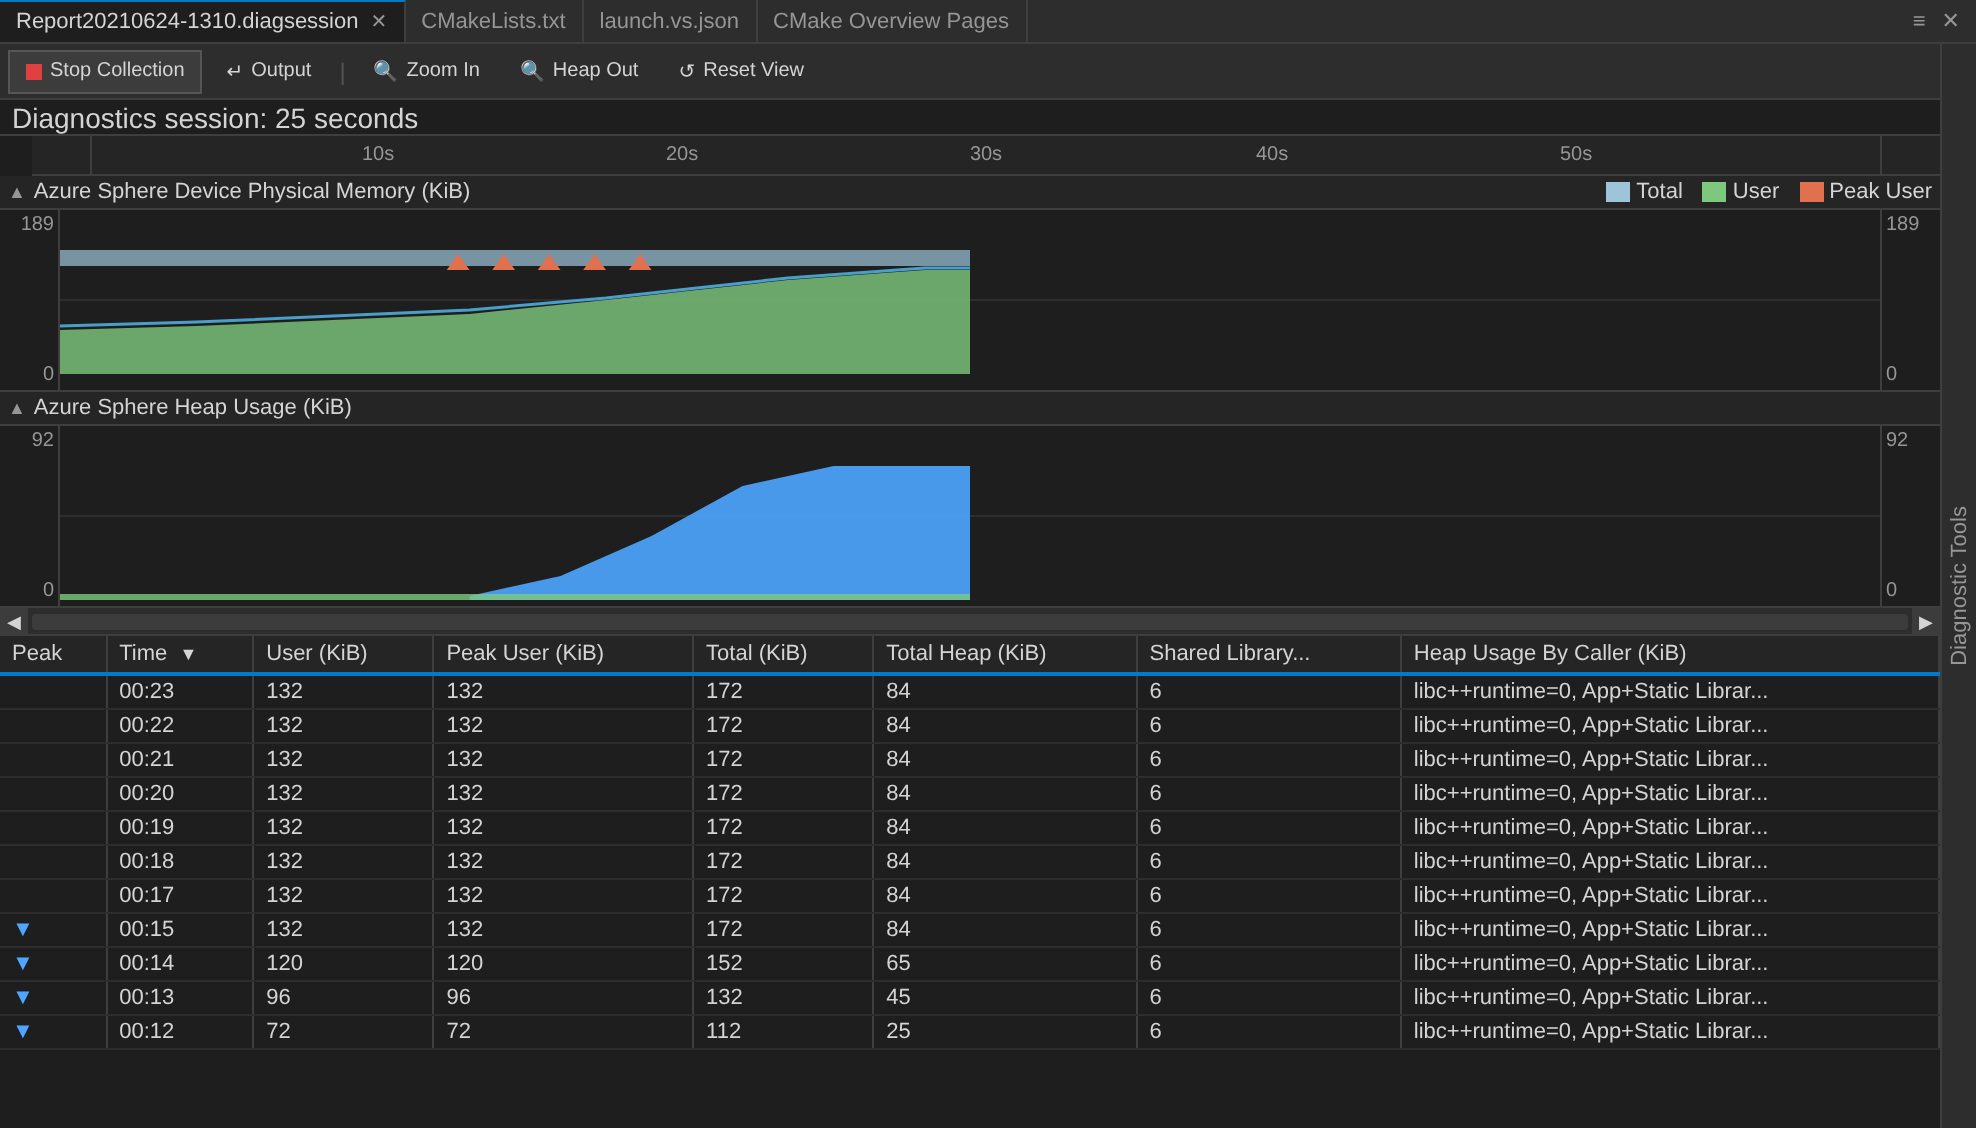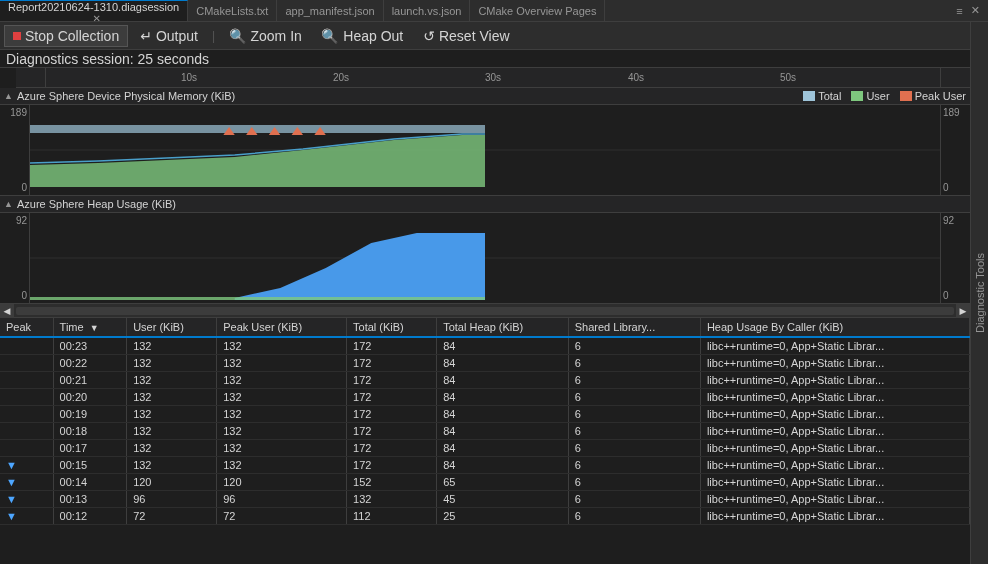--- a/index.html
+++ b/index.html
@@ -29,21 +29,20 @@
       height: 100%;
       border-right: 1px solid #3e3e3e;
       cursor: pointer;
       white-space: nowrap;
       color: #969696;
     }
     .tab.active {
       background: #1e1e1e;
       color: #d4d4d4;
       border-top: 1px solid #007acc;
-      flex-direction: column;
     }
     .tab .close-icon {
       margin-left: 6px;
       font-size: 10px;
       color: #969696;
     }
     .tab-actions {
       margin-left: auto;
       display: flex;
       align-items: center;
@@ -100,21 +99,21 @@
       gap: 4px;
     }
     .btn {
       display: flex;
       align-items: center;
       gap: 4px;
       padding: 2px 8px;
       background: #3c3c3c;
       border: 1px solid #555;
       color: #d4d4d4;
-      font-size: 14px;
+      font-size: 10px;
       cursor: pointer;
       height: 22px;
     }
     .btn-red-square {
       width: 8px;
       height: 8px;
       background: #e04040;
       display: inline-block;
     }
     .btn-output {
@@ -327,23 +326,20 @@
 </head>
 <body>
 
 <div class="tab-bar">
   <div class="tab active">
     <span>Report20210624-1310.diagsession</span>
     <span class="close-icon">✕</span>
   </div>
   <div class="tab">
     <span>CMakeLists.txt</span>
-  </div>
-  <div class="tab">
-    <span>app_manifest.json</span>
   </div>
   <div class="tab">
     <span>launch.vs.json</span>
   </div>
   <div class="tab">
     <span>CMake Overview Pages</span>
   </div>
   <div class="tab-actions">
     <span>≡</span>
     <span>✕</span>

